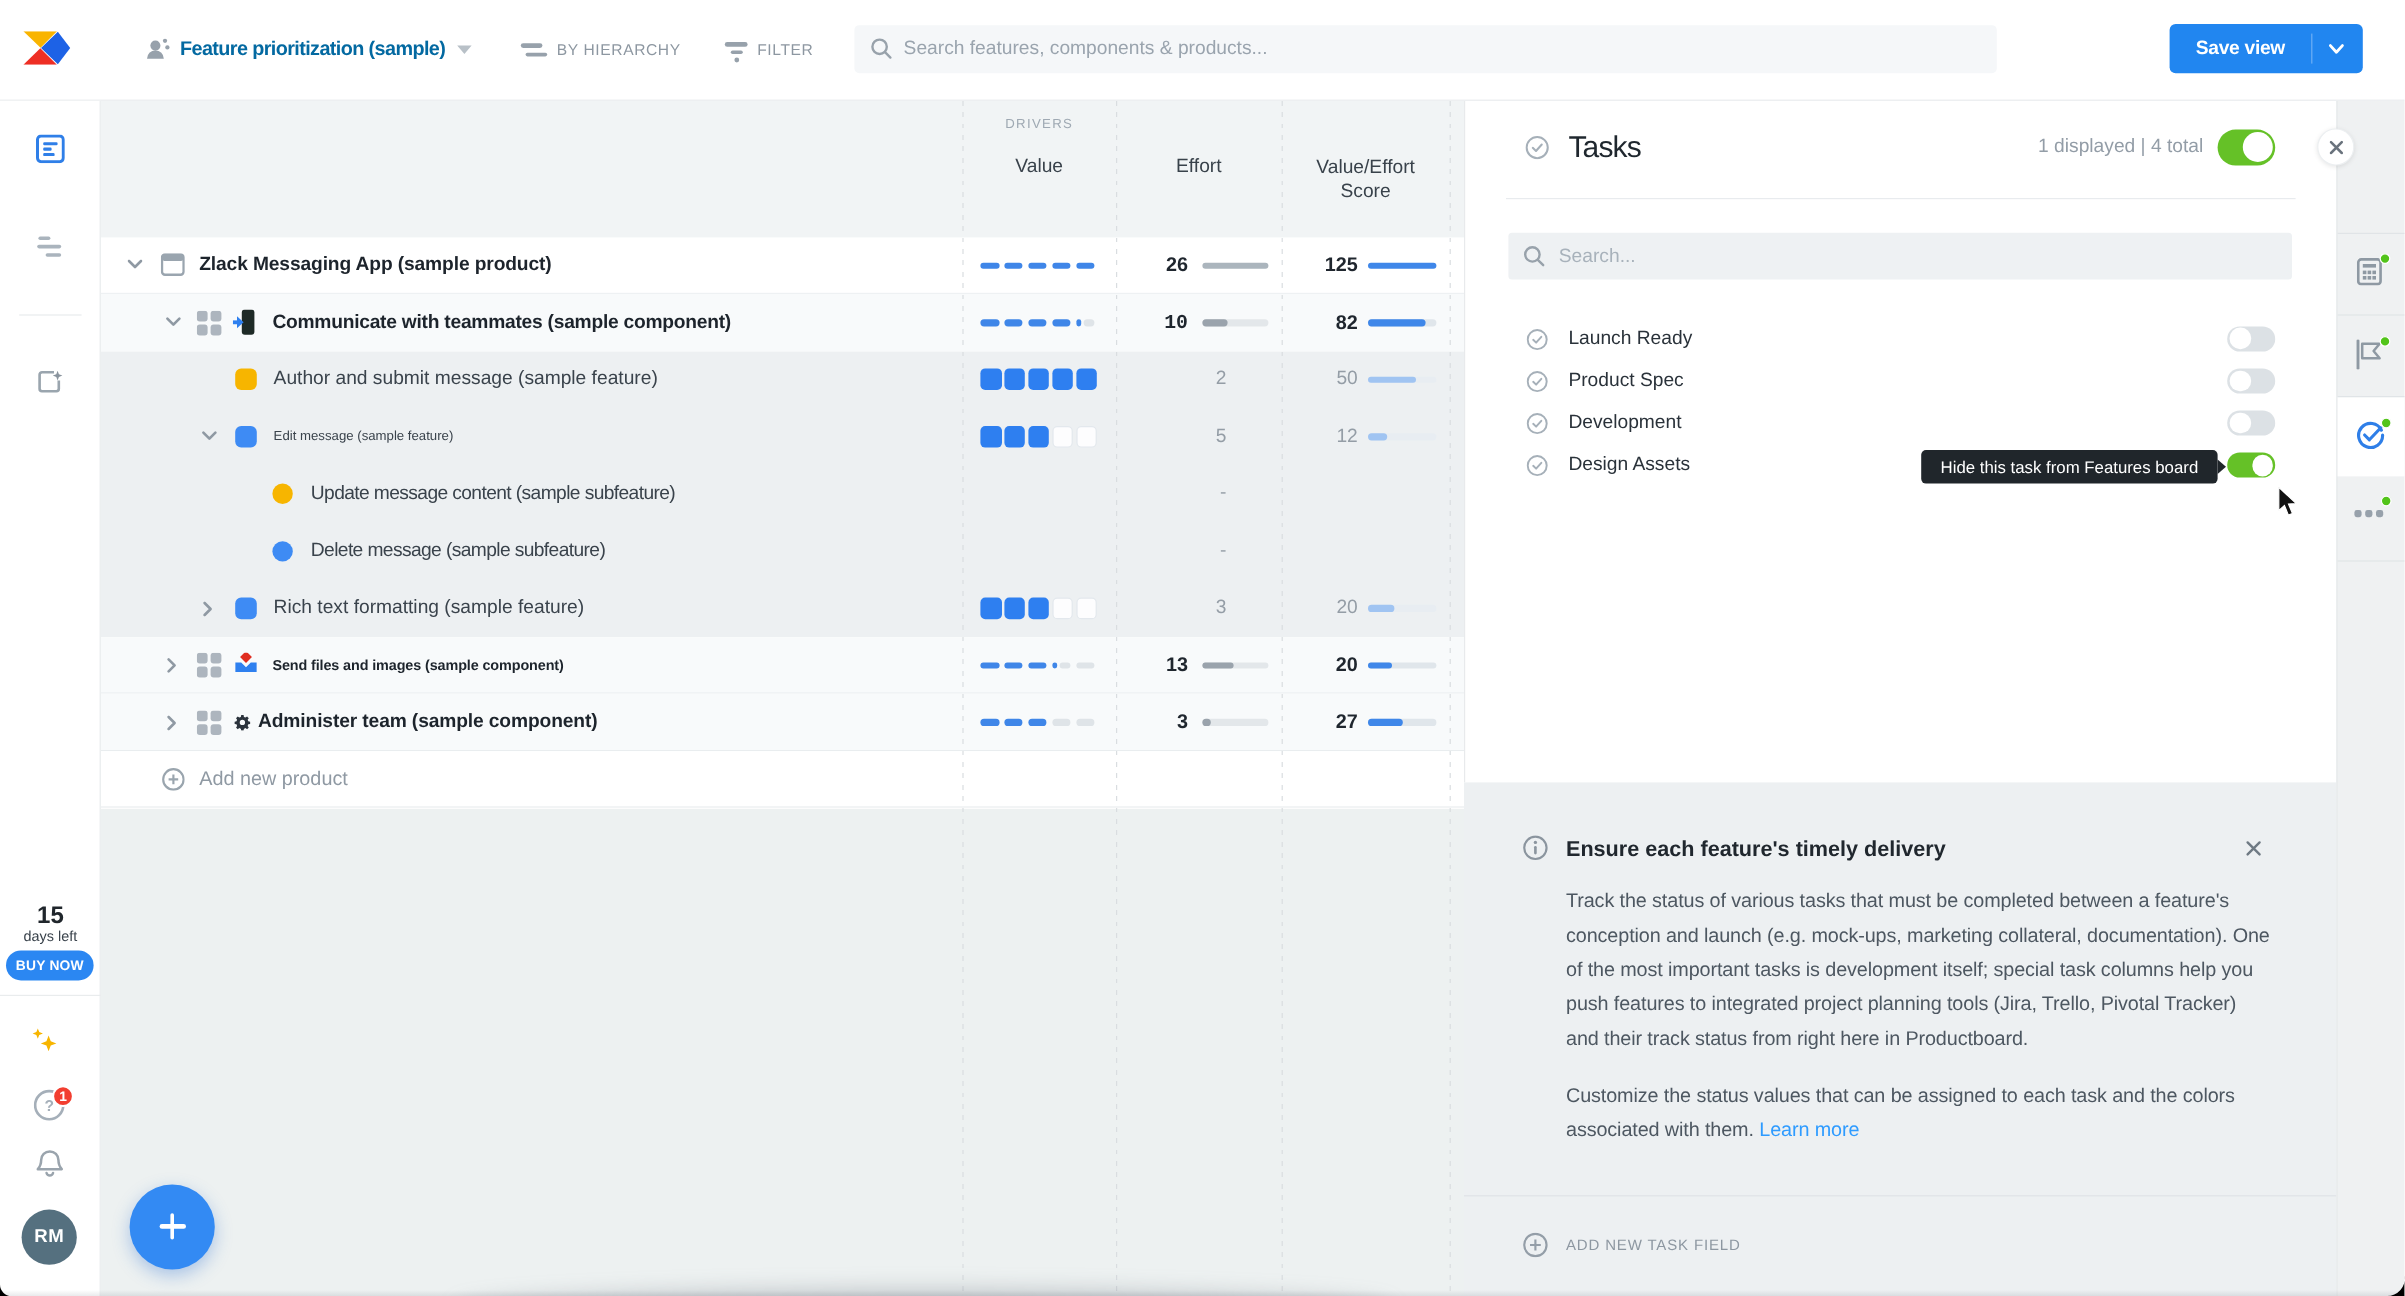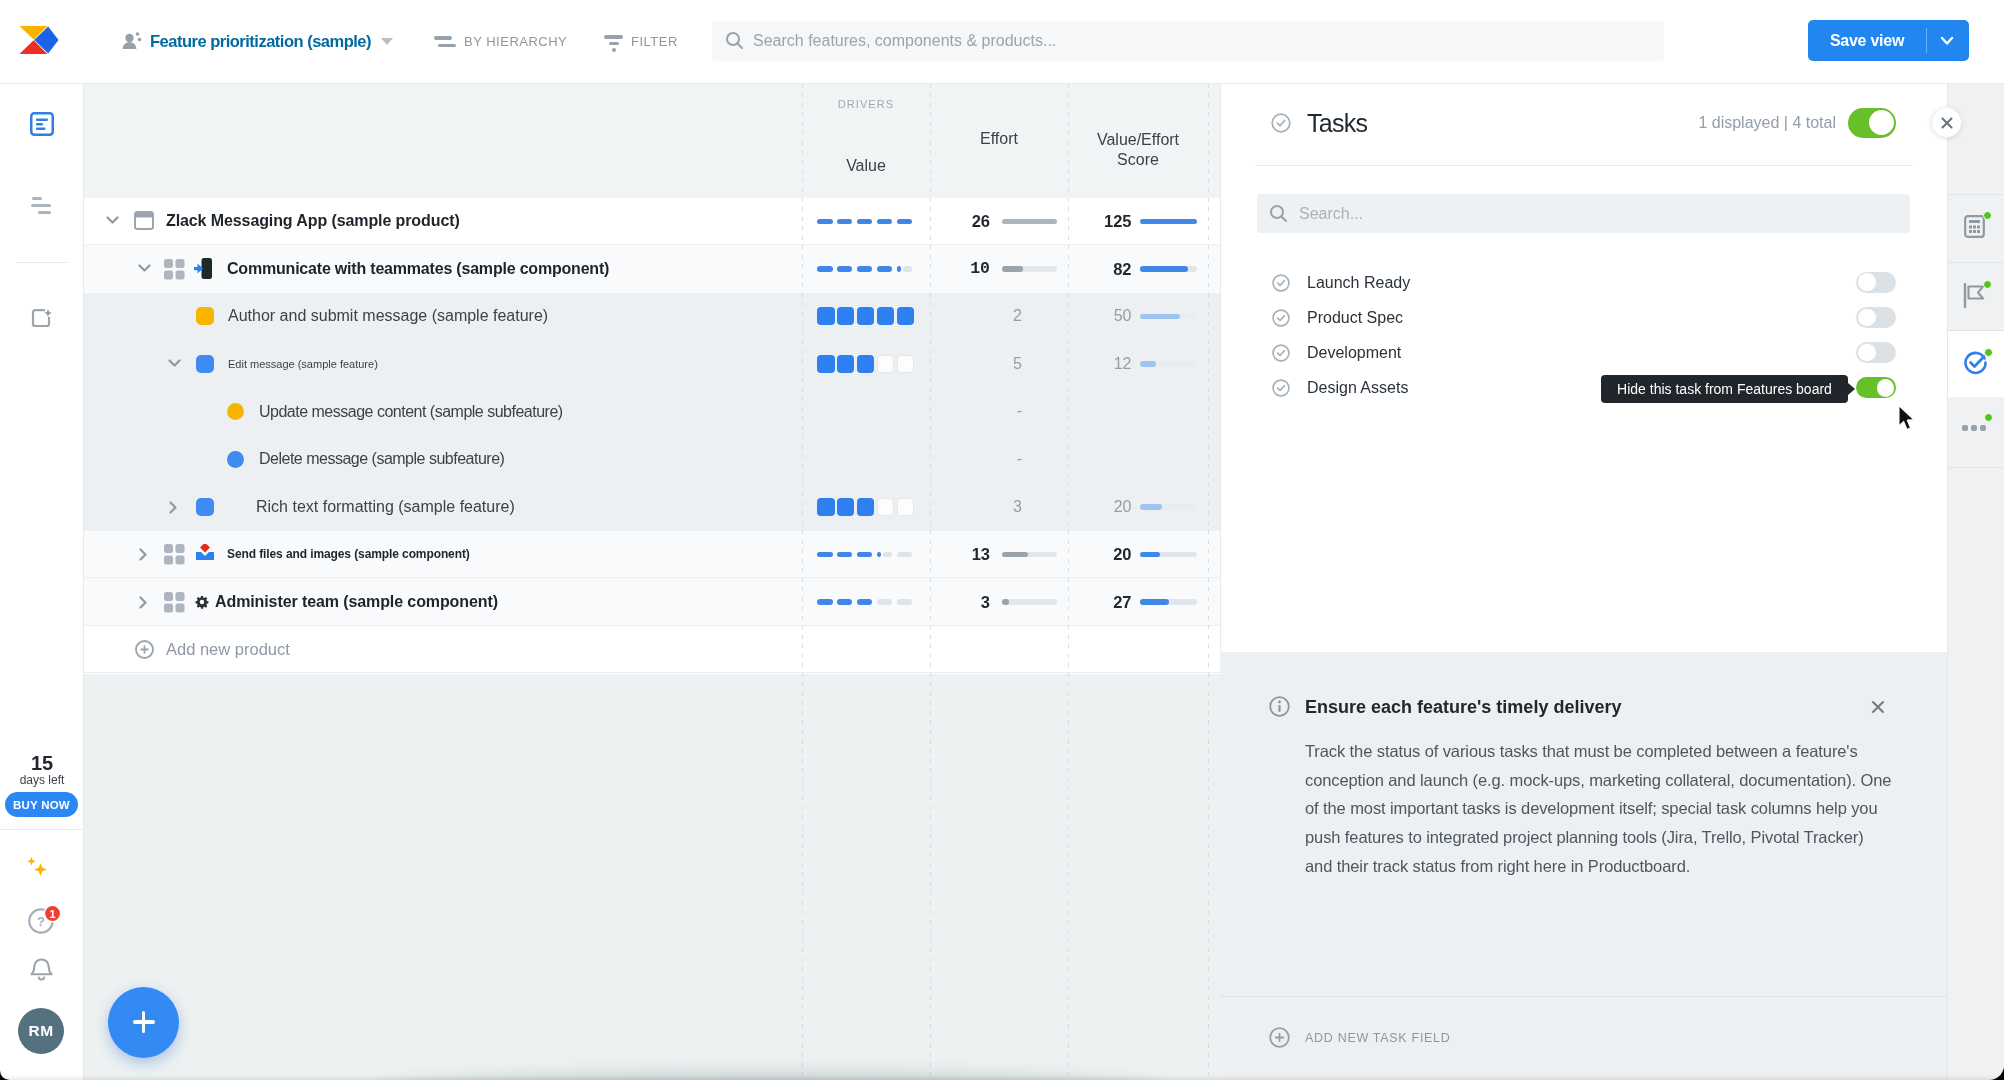--- a/index.html
+++ b/index.html
@@ -13,21 +13,21 @@
   .sq { position:absolute; width:17.5px; height:17.5px; border-radius:4px; }
   .dash { position:absolute; height:5.5px; border-radius:3px; }
   .chev { stroke:#8f99a3; stroke-width:2.2; fill:none; stroke-linecap:round; stroke-linejoin:round; }
 </style>
 </head>
 <body>
 <div id="app">
 
   <div id="thead" class="abs" style="left:84px;top:84px;width:1136px;height:113.5px;background:#f1f4f5;"></div>
   <div class="abs" style="left:802px;top:98px;width:128px;height:18px;text-align:center;font-size:11px;letter-spacing:1.1px;color:#9fa9b3;">DRIVERS</div>
-  <div class="abs" style="left:802px;top:130px;width:128px;height:20px;text-align:center;font-size:16px;color:#39424b;margin-top:27px;">Value</div>
+  <div class="abs" style="left:802px;top:130px;width:128px;height:20px;text-align:center;font-size:16px;color:#39424b;">Value</div>
   <div class="abs" style="left:930px;top:130px;width:138px;height:20px;text-align:center;font-size:16px;color:#39424b;">Effort</div>
   <div class="abs" style="left:1068px;top:130px;width:140px;height:42px;text-align:center;font-size:16px;line-height:19.5px;color:#39424b;">Value/Effort<br>Score</div>
 
   <div id="r1" class="abs" style="left:84px;top:197.5px;width:1136px;height:47.6px;background:#ffffff;border-bottom:1px solid #eef1f3;"></div>
   <div id="r2" class="abs" style="left:84px;top:245.1px;width:1136px;height:47.6px;background:#f8fafb;"></div>
   <div id="r37" class="abs" style="left:84px;top:292.7px;width:1136px;height:238px;background:#edf0f2;"></div>
   <div id="r8" class="abs" style="left:84px;top:530.7px;width:1136px;height:47.6px;background:#f8fafb;border-bottom:1px solid #eceff1;"></div>
   <div id="r9" class="abs" style="left:84px;top:578.3px;width:1136px;height:47.6px;background:#f8fafb;border-bottom:1px solid #e9edef;"></div>
   <div id="r10" class="abs" style="left:84px;top:625.9px;width:1136px;height:47.6px;background:#ffffff;border-bottom:1px solid #e9edef;"></div>
   <div id="rest" class="abs" style="left:84px;top:673.5px;width:1136px;height:406.5px;background:#edf1f1;"></div>
@@ -69,21 +69,21 @@
   <div class="abs" style="left:227px;top:403px;width:17px;height:17px;border-radius:50%;background:#f7b500;"></div>
   <div class="abs" style="left:259px;top:401px;height:22px;line-height:22px;font-size:16px;letter-spacing:-0.5px;color:#3a434c;">Update message content (sample subfeature)</div>
 
   <div class="abs" style="left:227px;top:450.5px;width:17px;height:17px;border-radius:50%;background:#3e8bf4;"></div>
   <div class="abs" style="left:259px;top:448px;height:22px;line-height:22px;font-size:16px;letter-spacing:-0.5px;color:#3a434c;">Delete message (sample subfeature)</div>
 
   <svg class="abs" style="left:169px;top:501px;" width="9" height="13">
       <path class="chev" d="M1.5 1.5 L6.5 6.5 L1.5 11.5"></path>
     </svg>
   <div class="abs" style="left:196px;top:498.2px;width:17.5px;height:17.5px;border-radius:5px;background:#3e8bf4;"></div>
-  <div class="abs" style="left:228px;top:496px;height:22px;line-height:22px;font-size:16px;color:#3a434c;margin-left:28px;">Rich text formatting (sample feature)</div>
+  <div class="abs" style="left:228px;top:496px;height:22px;line-height:22px;font-size:16px;color:#3a434c;">Rich text formatting (sample feature)</div>
 
   <svg class="abs" style="left:139px;top:548px;" width="9" height="13">
       <path class="chev" d="M1.5 1.5 L6.5 6.5 L1.5 11.5"></path>
     </svg>
   <svg class="abs" style="left:164px;top:544px;" width="21" height="21">
     <rect x="0" y="0" width="9" height="9" rx="2.5" fill="#adb5be"></rect>
       <rect x="11.5" y="0" width="9" height="9" rx="2.5" fill="#adb5be"></rect>
     <rect x="0" y="11.5" width="9" height="9" rx="2.5" fill="#adb5be"></rect>
       <rect x="11.5" y="11.5" width="9" height="9" rx="2.5" fill="#adb5be"></rect>
   </svg>
@@ -342,20 +342,21 @@
     <circle cx="10.5" cy="10.5" r="9.3" fill="none" stroke="#8b959f" stroke-width="1.8"></circle>
     <rect x="9.4" y="9" width="2.2" height="7" rx="1.1" fill="#8b959f"></rect>
     <circle cx="10.5" cy="6" r="1.4" fill="#8b959f"></circle>
   </svg>
   <div class="abs" style="left:1305px;top:695px;height:24px;line-height:24px;font-size:18px;font-weight:700;color:#20272e;z-index:11;">Ensure each feature's timely delivery</div>
   <svg class="abs" style="left:1871px;top:700px;z-index:11;" width="14" height="14">
       <path d="M2 2 L12 12 M12 2 L2 12" stroke="#6f7a84" stroke-width="2" stroke-linecap="round"></path>
     </svg>
 
   <div class="abs" style="left:1305px;top:737px;width:620px;font-size:16.5px;letter-spacing:-0.1px;line-height:28.7px;color:#4d5761;z-index:11;">Track the status of various tasks that must be completed between a feature's<br>conception and launch (e.g. mock-ups, marketing collateral, documentation). One<br>of the most important tasks is development itself; special task columns help you<br>push features to integrated project planning tools (Jira, Trello, Pivotal Tracker)<br>and their track status from right here in Productboard.</div>
+  <div class="abs" style="left:1305px;top:899px;width:620px;font-size:16.5px;letter-spacing:-0.1px;line-height:28.7px;color:#4d5761;z-index:11;">Customize the status values that can be assigned to each task and the colors<br>associated with them. <span style="color:#2e9bff;">Learn more</span></div>
 
   <div class="abs" style="left:1220px;top:995.5px;width:727px;height:1px;background:#dfe3e6;z-index:11;"></div>
   <svg class="abs" style="left:1269px;top:1027px;z-index:11;" width="21" height="21">
     <circle cx="10.5" cy="10.5" r="9.3" fill="none" stroke="#949ea8" stroke-width="1.8"></circle>
     <path d="M10.5 6 V15 M6 10.5 H15" stroke="#949ea8" stroke-width="1.8"></path>
   </svg>
   <div class="abs" style="left:1305px;top:1028px;height:20px;line-height:20px;font-size:12.5px;letter-spacing:0.7px;color:#8d97a1;z-index:11;">ADD NEW TASK FIELD</div>
 
   <div class="abs" style="left:1947px;top:84px;width:57px;height:996px;background:#eff1f2;border-left:1px solid #e5e8ea;z-index:15;"></div>
   <div class="abs" style="left:1948px;top:330.5px;width:56px;height:66.5px;background:#fff;z-index:16;"></div>

